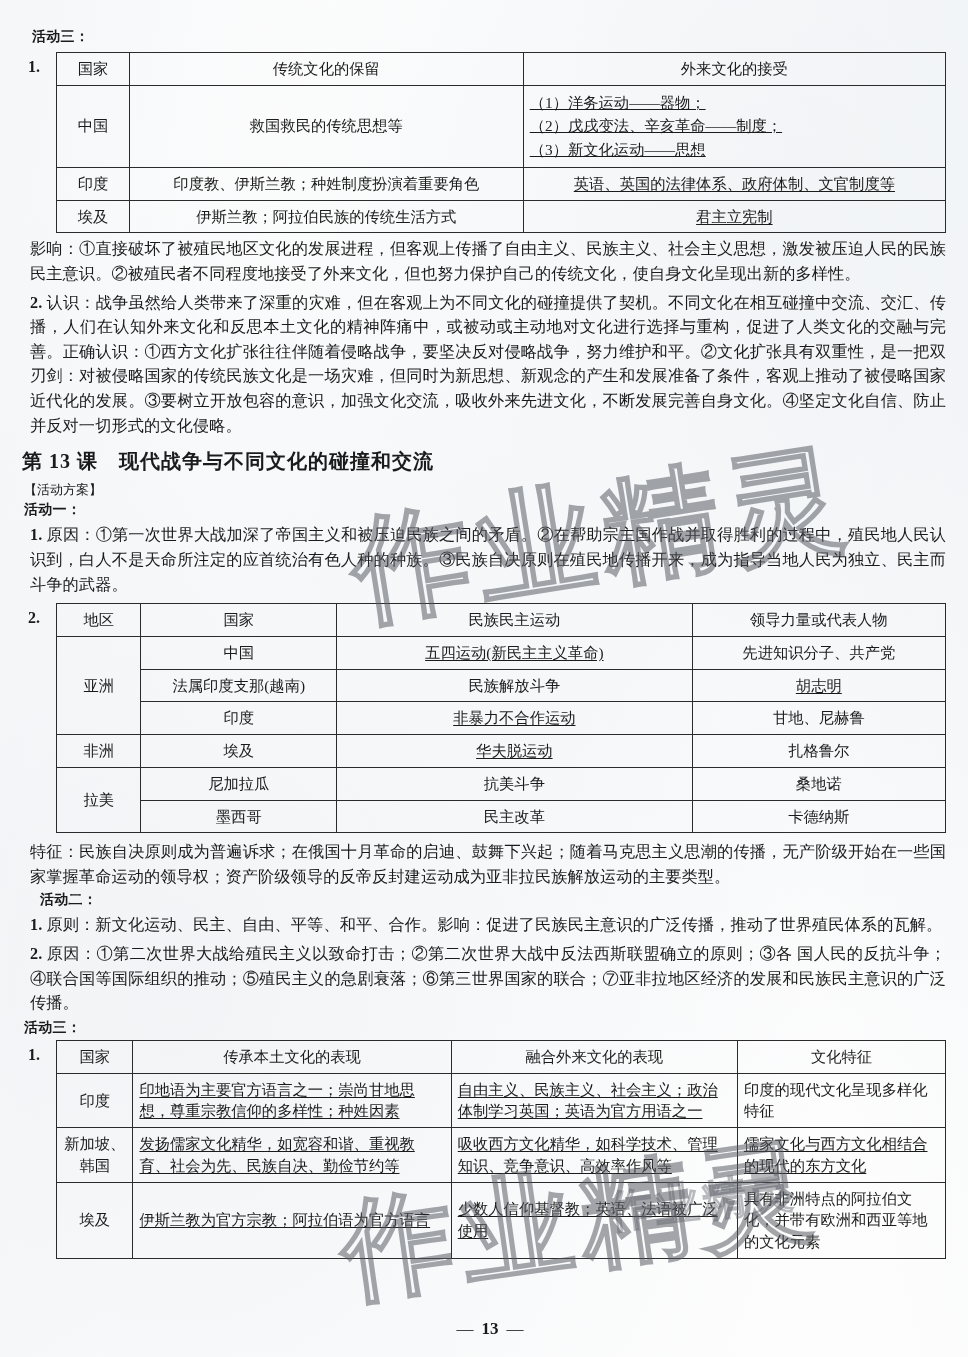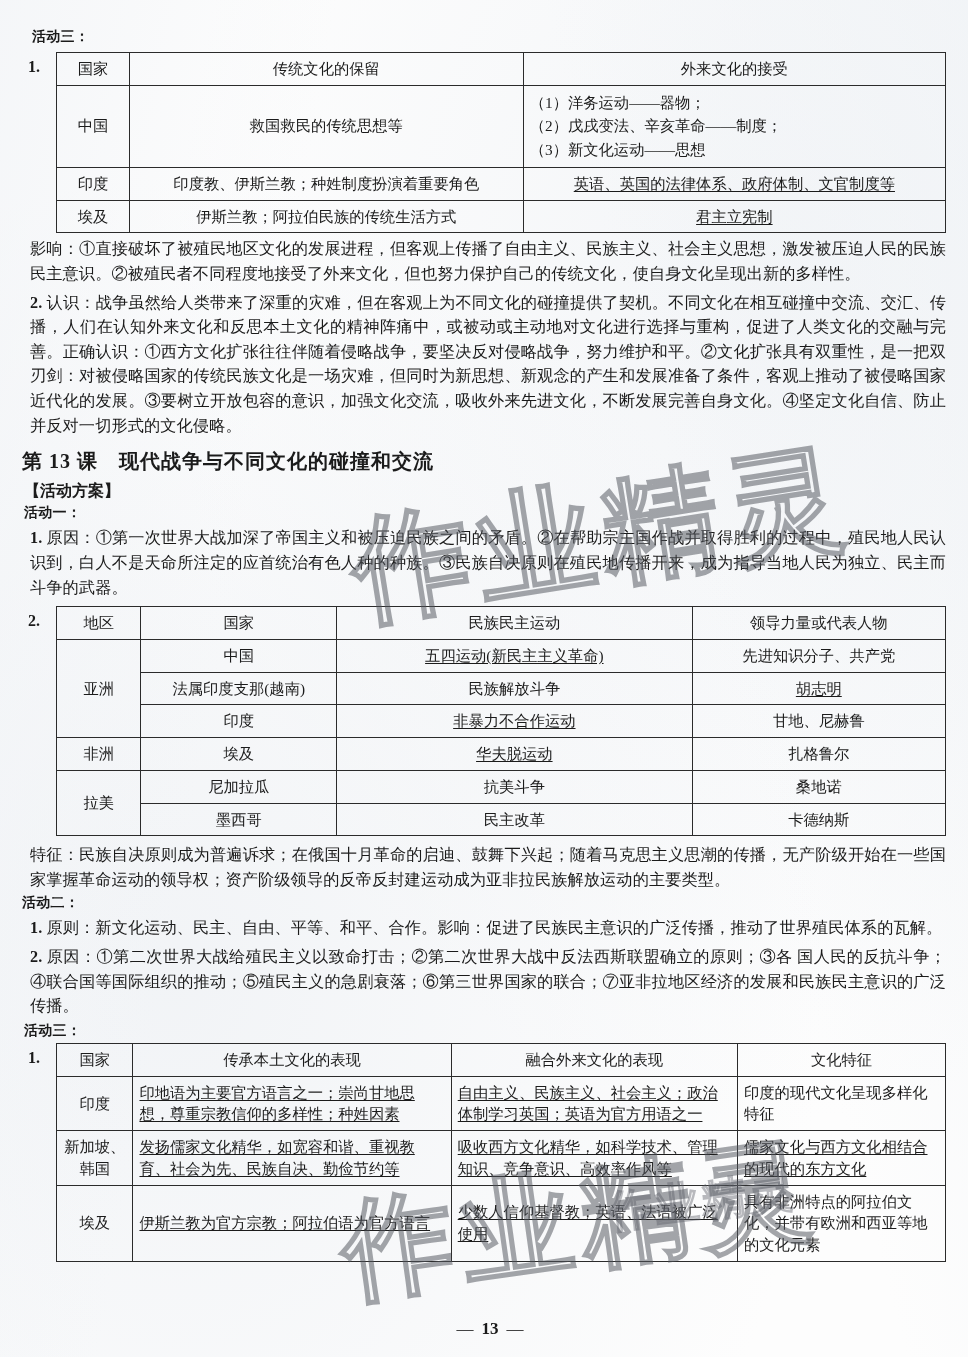--- a/index.html
+++ b/index.html
@@ -59,24 +59,24 @@
   p.para .lead{ font-weight:bold; }
 
   
   .lesson-title{
     text-align:left;
     font-weight:bold;
     font-size:20px;
     margin:10px 0 6px 0;
     letter-spacing:1px;
   }
-  .brackets{ font-weight:bold; font-size:16px; margin:2px 0 2px 2px;}
-
-  
-  .mini{ margin:0; padding:0; list-style:none; }
+  .brackets{ font-weight:normal; font-size:13px; margin:2px 0 2px 2px;}
+
+  
+  .mini{ margin:0; padding:0; list-style:none;text-decoration:underline; }
   .mini li{ margin:1.5px 0; }
 
   
   .footer{
     position:absolute; left:12px; right:0; bottom:18px;
     text-align:center; font-size:17px; font-weight:bold;
     font-family:"Liberation Serif",serif; z-index:3;
   }
   .footer .dash{ font-weight:normal; padding:0 8px; }
 
@@ -212,21 +212,21 @@
             <td class="c">民主改革</td>
             <td class="c">卡德纳斯</td>
           </tr>
         </tbody>
       </table>
     </div>
   </div>
 
   <p class="para" style="margin-top:7px">特征：民族自决原则成为普遍诉求；在俄国十月革命的启迪、鼓舞下兴起；随着马克思主义思潮的传播，无产阶级开始在一些国家掌握革命运动的领导权；资产阶级领导的反帝反封建运动成为亚非拉民族解放运动的主要类型。</p>
 
-  <div class="sec-label" style="margin-left:0;margin-top:2px;margin-bottom:2px">活动二：</div>
+  <div class="sec-label" style="margin-left:18px;margin-top:2px;margin-bottom:2px">活动二：</div>
 
   <p class="para"><span class="lead">1.</span>&nbsp;<span>原则：新文化运动、民主、自由、平等、和平、合作。影响：促进了民族民主意识的广泛传播，推动了世界殖民体系的瓦解。</span></p>
 
   <p class="para"><span class="lead">2.</span>&nbsp;<span>原因：①第二次世界大战给殖民主义以致命打击；②第二次世界大战中反法西斯联盟确立的原则；③各 国人民的反抗斗争；④联合国等国际组织的推动；⑤殖民主义的急剧衰落；⑥第三世界国家的联合；⑦亚非拉地区经济的发展和民族民主意识的广泛传播。</span></p>
 
   <div class="sec-label" style="margin-left:2px;margin-top:3px;margin-bottom:3px">活动三：</div>
 
   <div class="tbl-row">
     <div class="num-label">1.</div>
     <div class="tbl-wrap">

